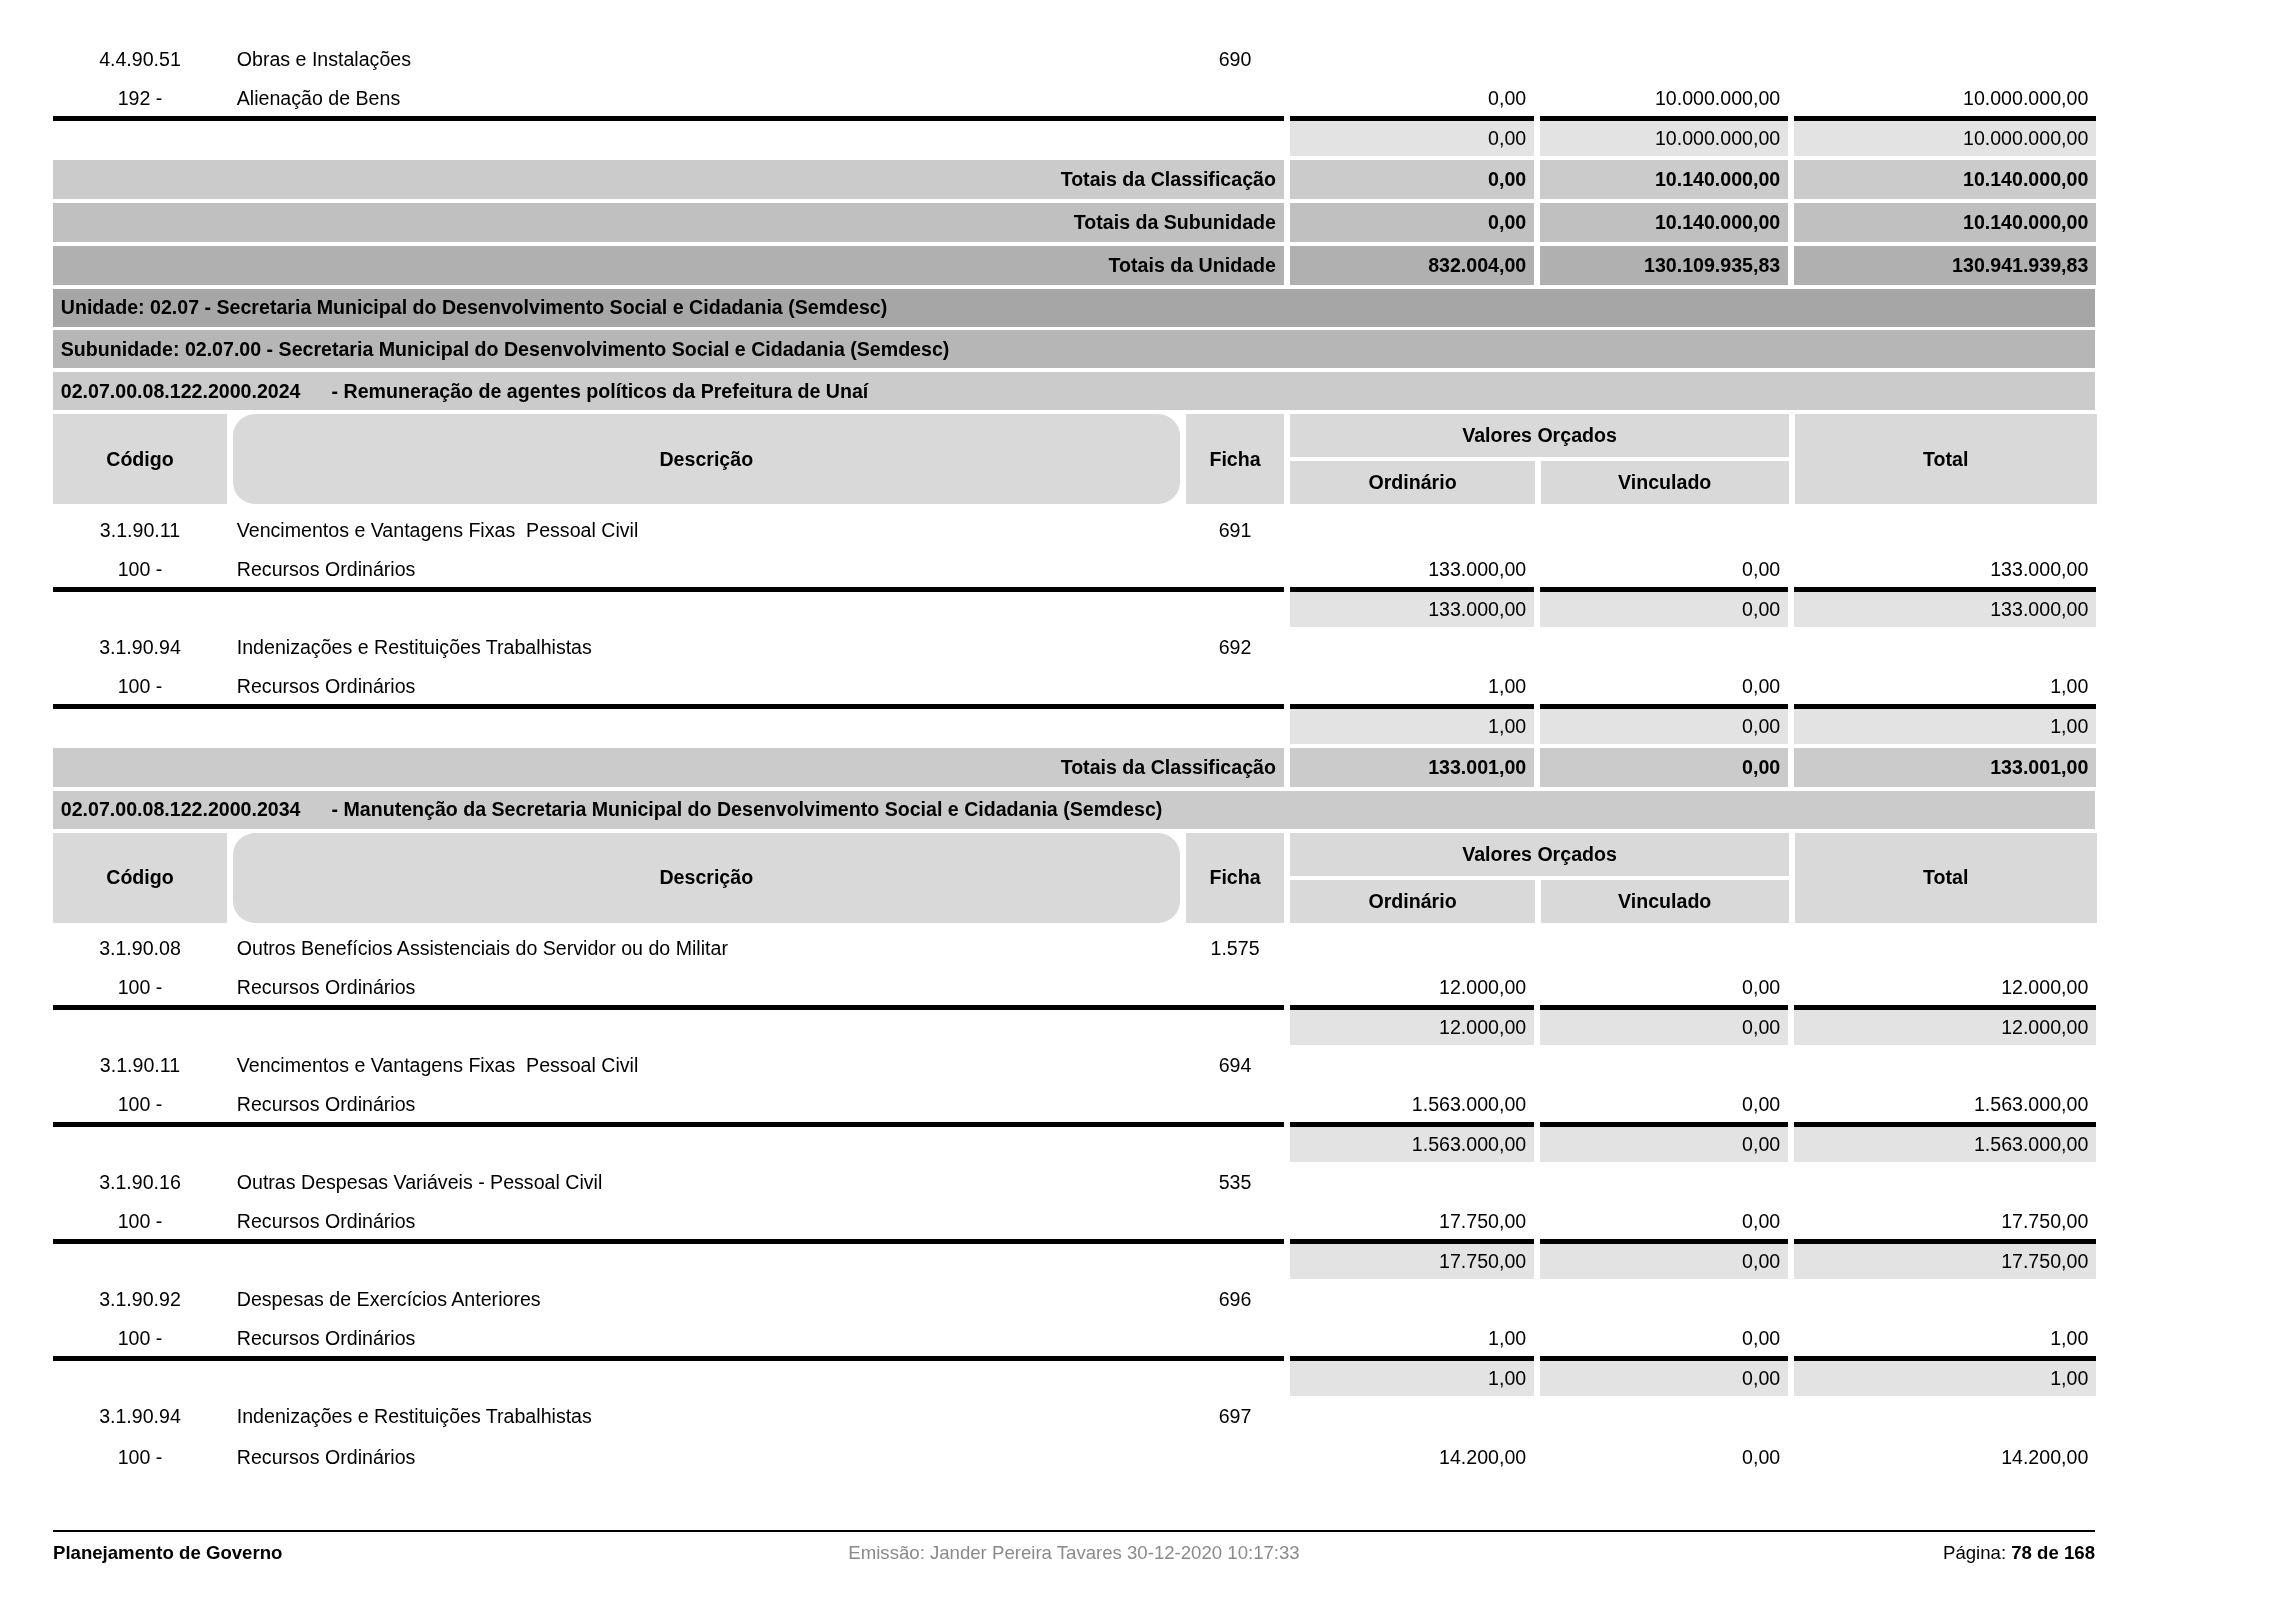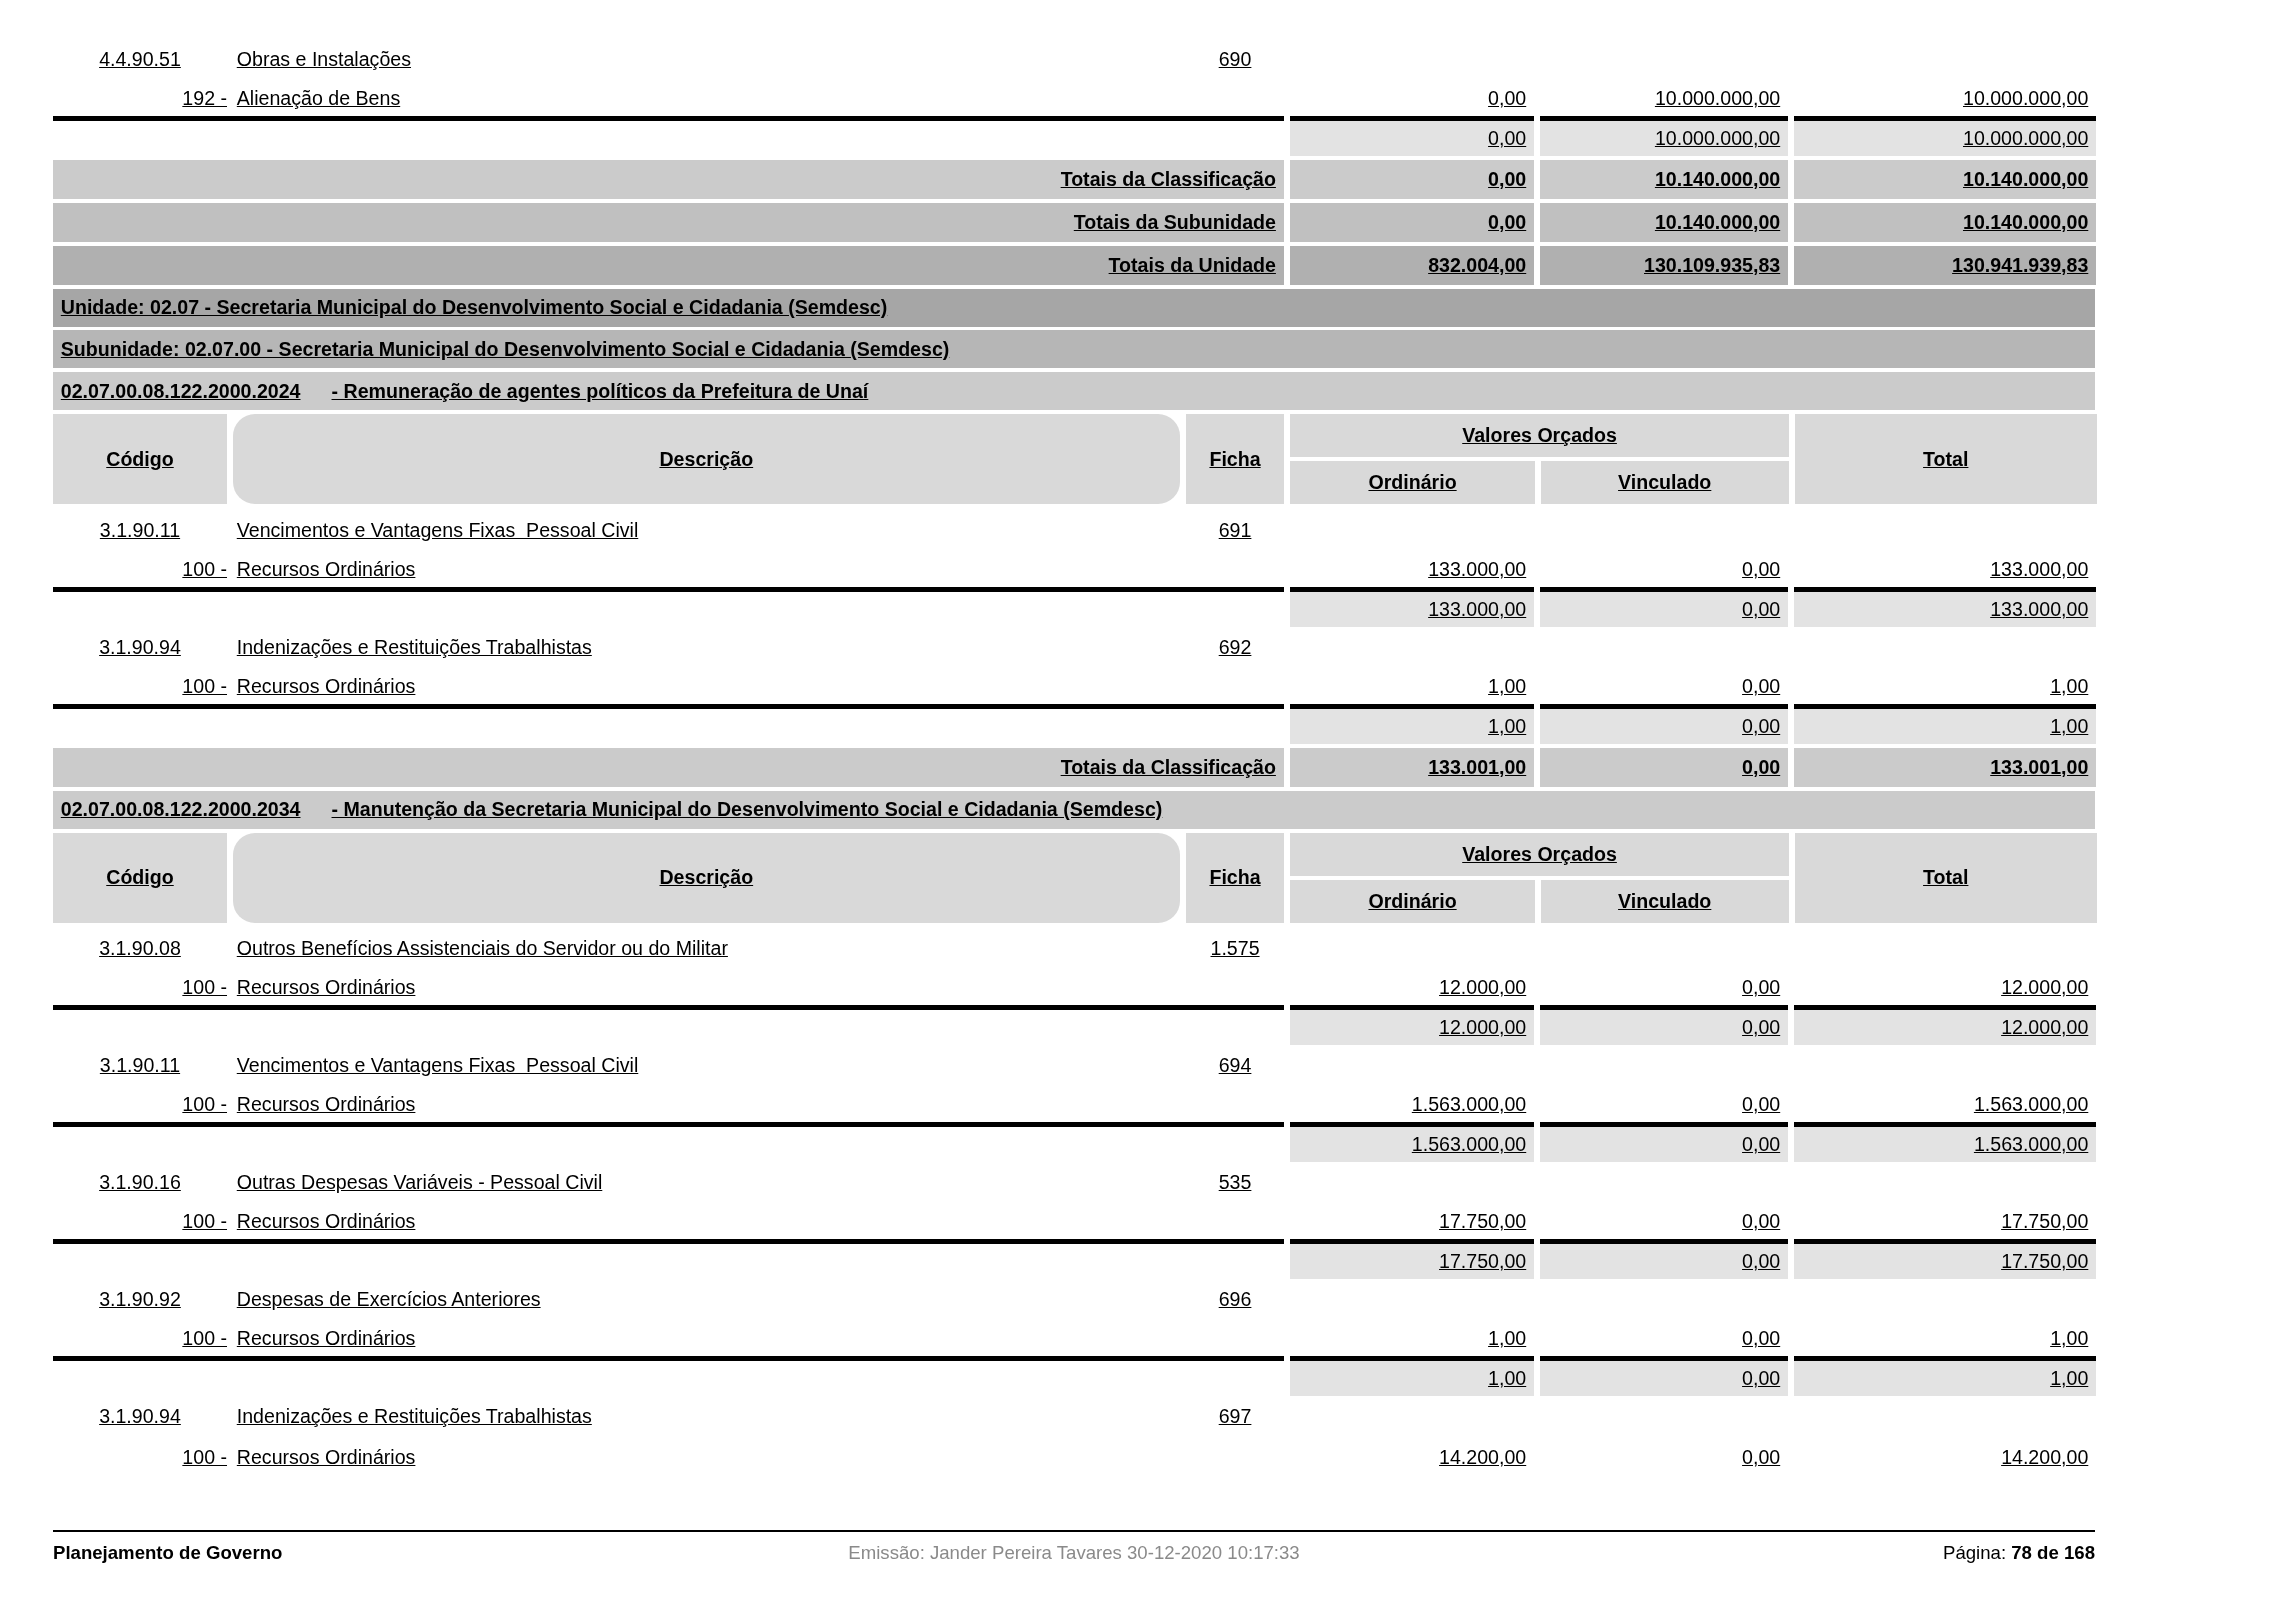--- a/index.html
+++ b/index.html
@@ -3,39 +3,38 @@
 <meta charset="utf-8">
 <style>
   html,body{margin:0;padding:0;background:#ffffff;}
   .page{
     position:relative;
     width:2148px;height:1620px;
     background:#ffffff;
     font-family:"Liberation Sans","DejaVu Sans",sans-serif;
     color:#000;
     overflow:hidden;
-    text-decoration:underline;
   }
   .content{padding:39px 53px 0 53px;}
   .row{display:grid;column-gap:5.9px;align-items:center;font-size:19.6px;}
   .cols6{grid-template-columns:8.52% 46.37% 4.84% 11.97% 12.15% 14.80%;}
   .cols4{grid-template-columns:60.27% 11.97% 12.15% 14.80%;}
   .r-item{height:41px;}
   .r-fonte{height:41px;}
   .r-sub{height:35px;}
   .r-tot{height:39px;margin-top:3.9px;font-weight:bold;}
   .mt6{margin-top:5.9px;}
   .cell{height:100%;display:flex;align-items:center;box-sizing:border-box;}
   .code{justify-content:center;}
   .desc{padding-left:3.9px;}
   .ficha{justify-content:center;}
   .num{justify-content:flex-end;padding-right:7.8px;text-align:right;}
   .bb{border-bottom:5.9px solid var(--c-line,#000);}
   .fonte-left{display:flex;align-items:center;}
-  .fonte-num{display:inline-block;width:14.14%;text-align:right;}
+  .fonte-num{display:inline-block;width:14.14%;text-align:center;}
   .fonte-desc{margin-left:5.9px;padding-left:3.9px;}
   .gcell{background:var(--rowbg,#e3e3e3);}
   .r-sub{--rowbg:var(--c-subtotal-cell,#e3e3e3);}
   .t-class{--rowbg:var(--c-total-class-cell,#cbcbcb);}
   .t-sub{--rowbg:var(--c-total-subun-cell,#c0c0c0);}
   .t-unid{--rowbg:var(--c-total-unid-cell,#b0b0b0);}
   .tot-label{justify-content:flex-end;padding-right:7.8px;padding-left:42px;}
   .band{height:38px;margin-top:3.9px;display:flex;align-items:center;
         padding-left:7.8px;font-weight:bold;font-size:19.6px;box-sizing:border-box;}
   .band-unidade{background:var(--c-band-unidade,#a6a6a6);}

